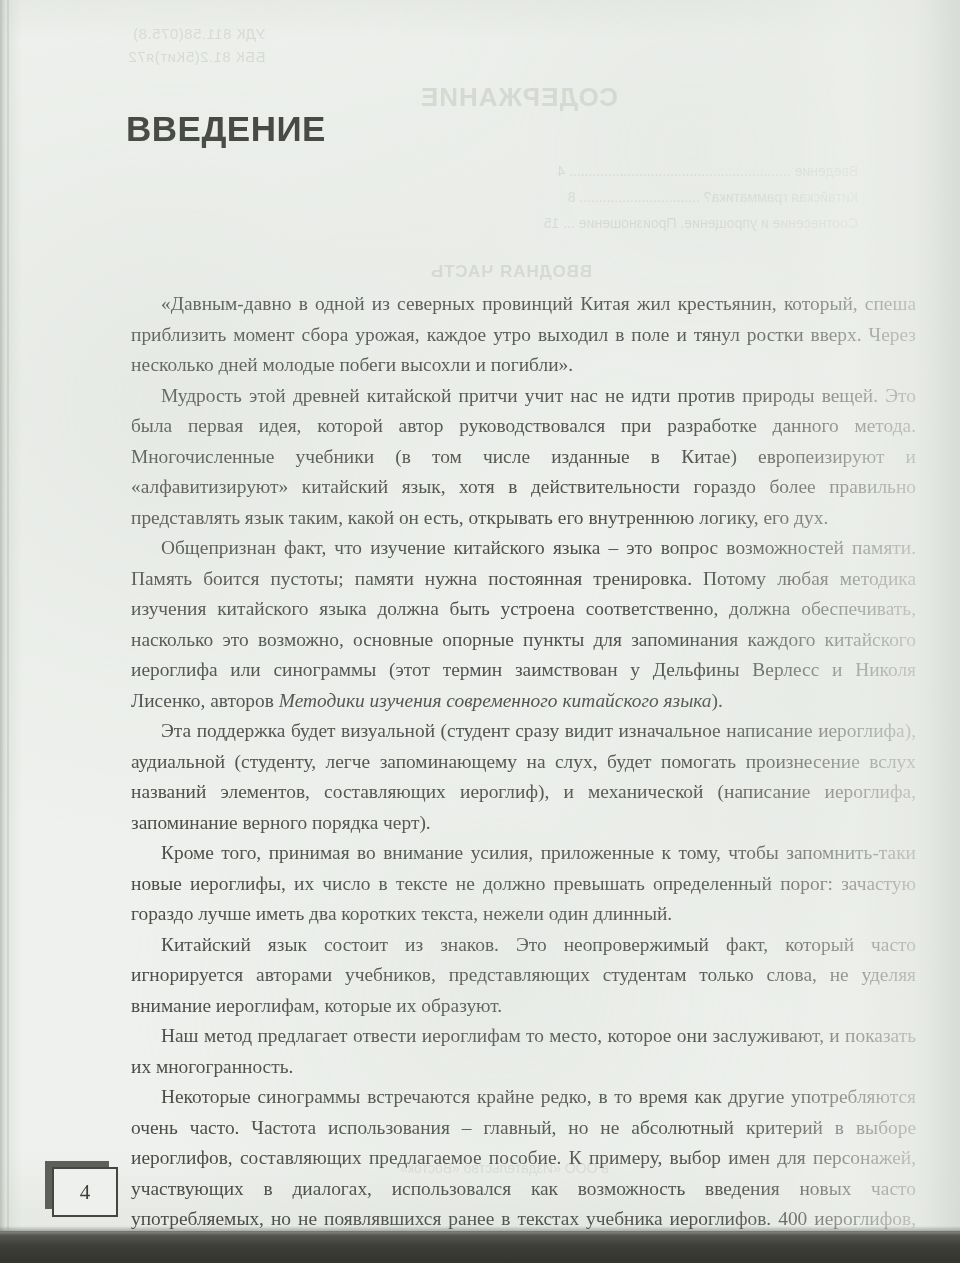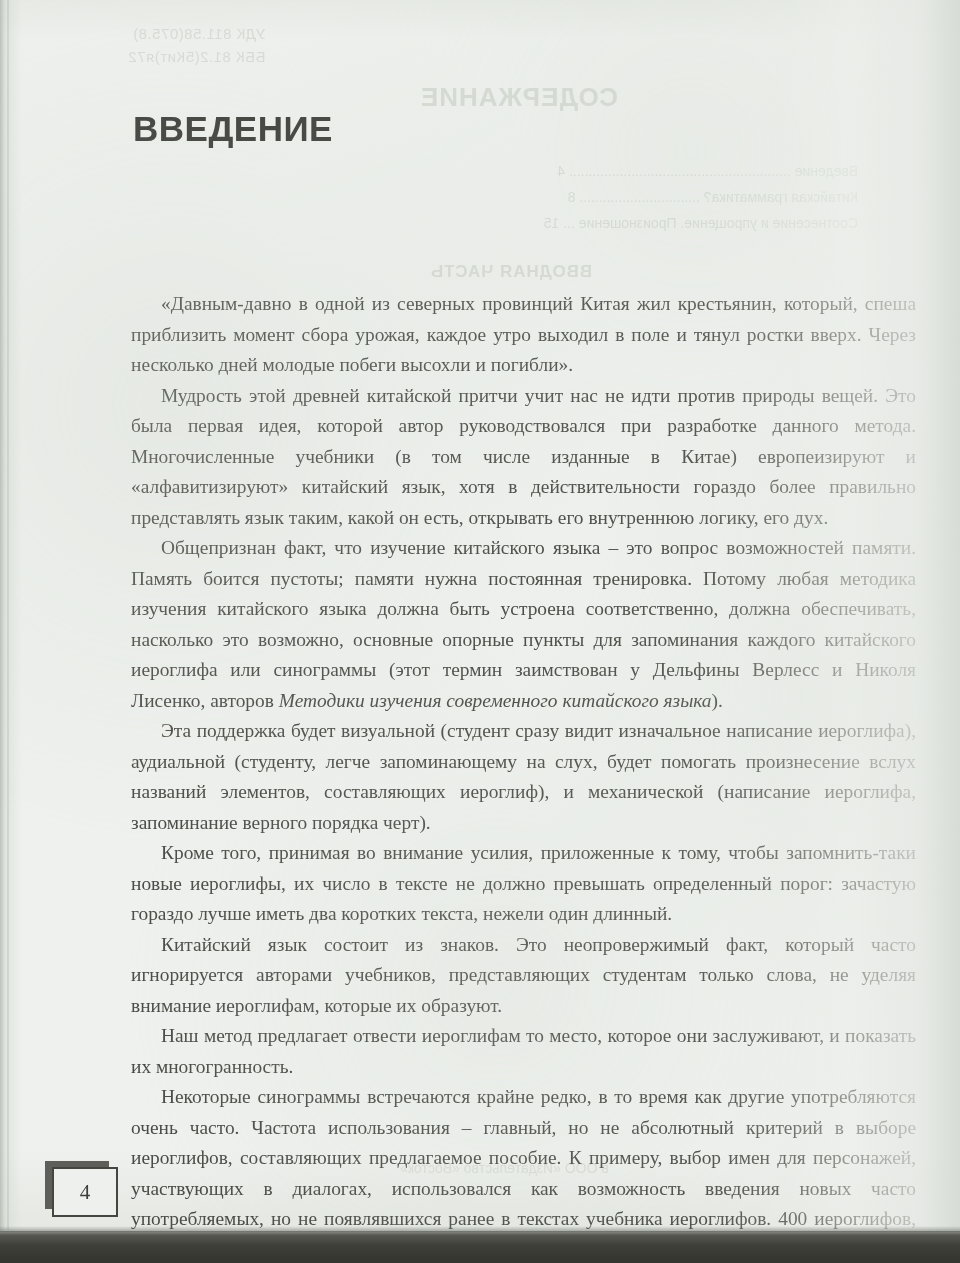--- a/index.html
+++ b/index.html
@@ -117,21 +117,21 @@
     left: 400px; top: 1160px;
     font-family: "Liberation Sans", sans-serif;
     font-size: 14px;
     transform: scaleX(-1);
     color: #d6dad4;
   }
 
   
   .page-title {
     position: absolute;
-    left: 133px;
+    left: 126px;
     top: 86px;
     font-family: "Liberation Sans", "DejaVu Sans", sans-serif;
     font-weight: bold;
     font-size: 35px;
     letter-spacing: .5px;
     color: #3b3d38;
   }
 
   .body-col {
     position: absolute;

